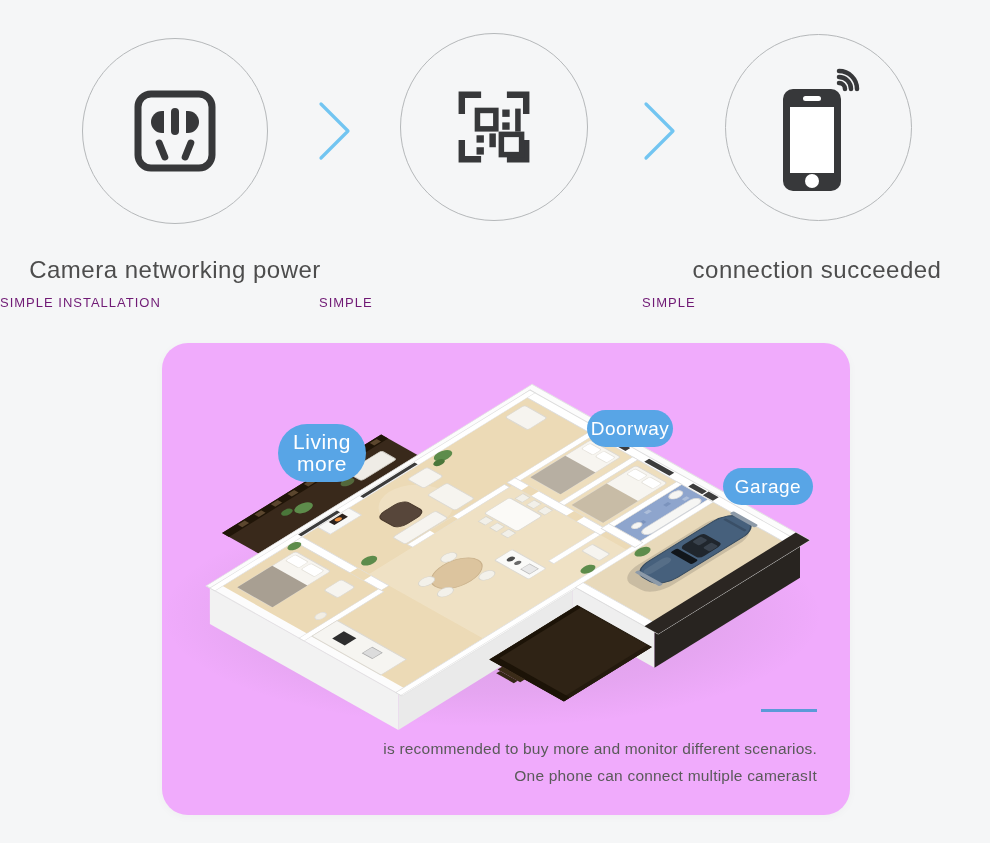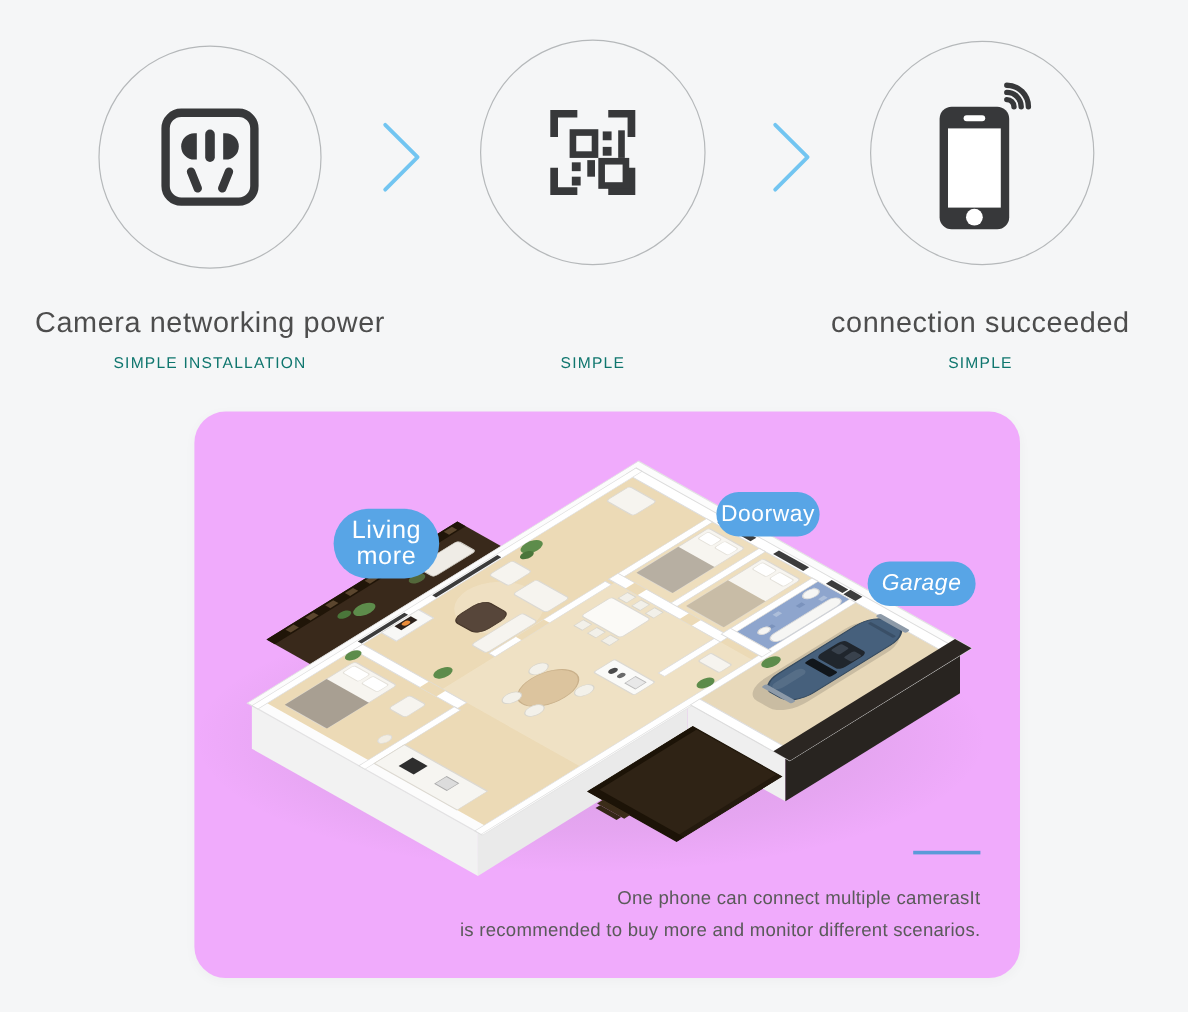--- a/index.html
+++ b/index.html
@@ -10,36 +10,36 @@
   .step-circle{position:absolute;border:1px solid #b5b8ba;border-radius:50%;
     display:flex;align-items:center;justify-content:center;box-sizing:border-box;}
   .c1{left:82px;top:38px;width:186px;height:186px;}
   .c2{left:400px;top:33px;width:188px;height:188px;}
   .c3{left:725px;top:34px;width:187px;height:187px;}
   .chevron{position:absolute;top:101px;width:34px;height:60px;}
   .ch1{left:318px;} .ch2{left:643px;}
   .step-title{position:absolute;top:256px;width:350px;text-align:center;
     font-size:24px;font-weight:300;color:#4d4d4d;letter-spacing:0.5px;}
   .t1{left:0px;} .t2{left:319px;} .t3{left:642px;}
-  .step-sub{position:absolute;top:295px;width:350px;text-align:center;
-    font-size:13px;font-weight:400;color:#0f766e;letter-spacing:1px;}
+  .step-sub{position:absolute;top:295px;width:350px;
+    font-size:13px;font-weight:400;color:#701a75;letter-spacing:1px;}
 
   
   .panel{position:absolute;left:162px;top:343px;width:688px;height:472px;
     background:#f0abfc;border-radius:26px;box-shadow:0 2px 10px rgba(0,0,0,0.03);}
   .floorplan{position:absolute;left:0;top:0;width:688px;height:472px;}
 
   .badge{position:absolute;background:#58a5e6;color:#ffffff;text-align:center;
     font-weight:300;letter-spacing:0.5px;}
   .badge-living{left:116px;top:81px;width:88px;height:58px;border-radius:29px;
     font-size:21px;line-height:22px;padding-top:7px;box-sizing:border-box;}
-  .badge-doorway{left:435px;top:67px;width:86px;height:37px;border-radius:19px;
+  .badge-doorway{left:425px;top:67px;width:86px;height:37px;border-radius:19px;
     font-size:19px;line-height:37px;}
   .badge-garage{left:561px;top:125px;width:90px;height:37px;border-radius:19px;
-    font-size:19px;line-height:37px;font-style:italic;}
+    font-size:19px;line-height:37px;}
 
   .caption{position:absolute;right:33px;top:366px;width:520px;text-align:right;}
   .accent-line{width:56px;height:3px;background:#5b9ad8;margin:0 0 27px auto;}
   .caption p{margin:0 0 7px 0;font-size:15.5px;color:#5a5a5a;line-height:20px;
     letter-spacing:0.2px;}
 </style>
 </head>
 <body>
 
 <div class="stage">
@@ -292,17 +292,17 @@
 
     <div class="badge badge-living">
       <div>Living</div>
       <div>more</div>
     </div>
     <div class="badge badge-doorway">Doorway</div>
     <div class="badge badge-garage">Garage</div>
 
     <div class="caption">
       <div class="accent-line"></div>
+      <p>is recommended to buy more and monitor different scenarios.</p>
       <p>One phone can connect multiple camerasIt</p>
-      <p>is recommended to buy more and monitor different scenarios.</p>
     </div>
   </div>
 </div>
 
 </body></html>

